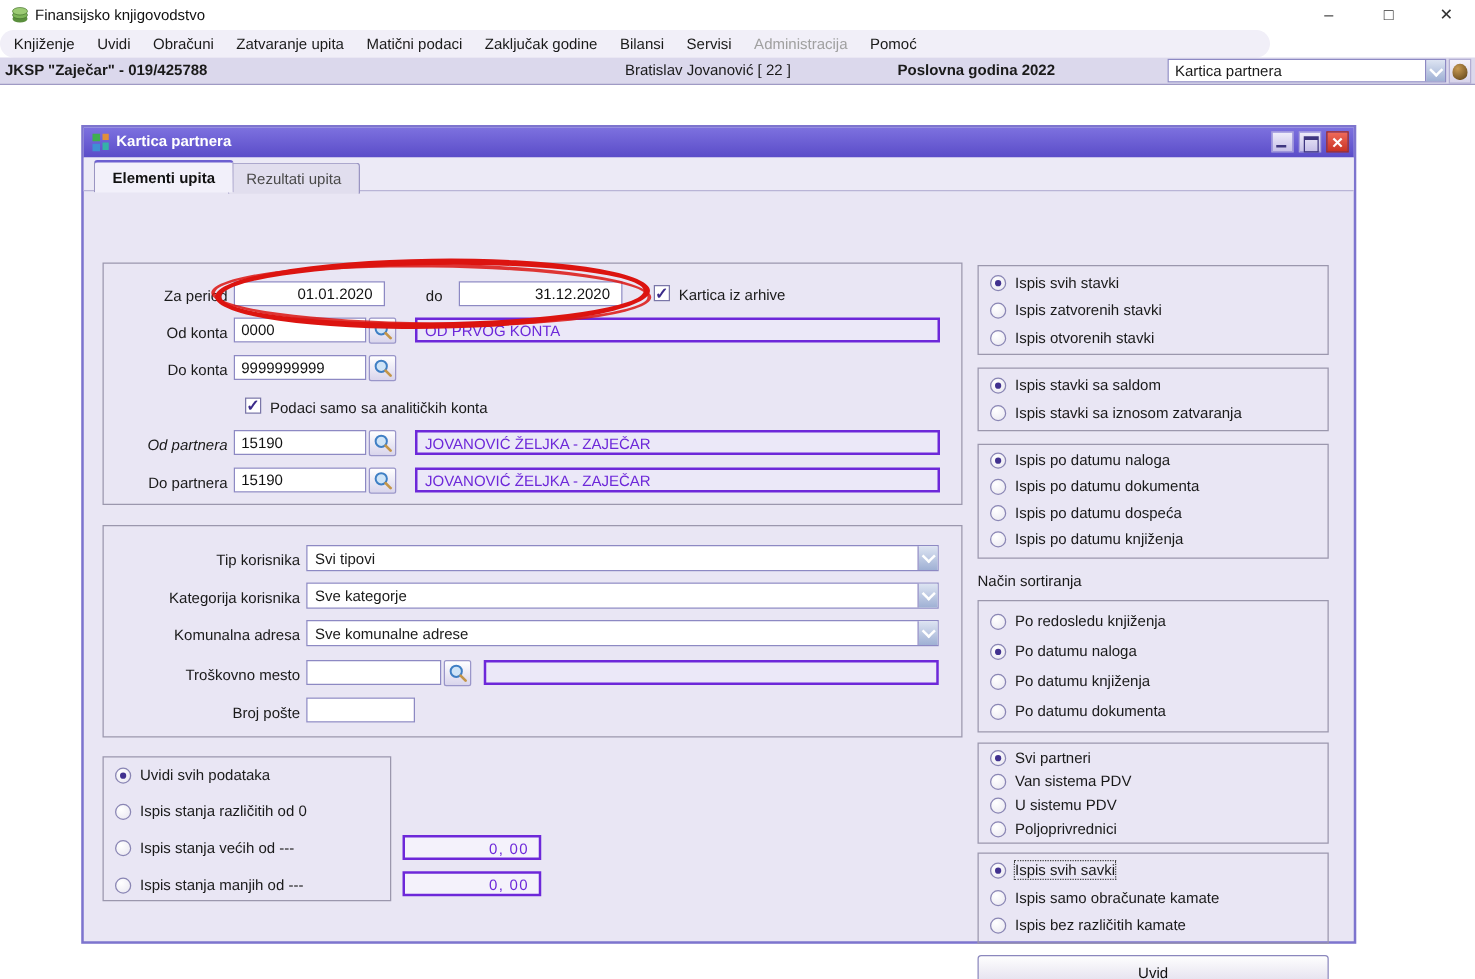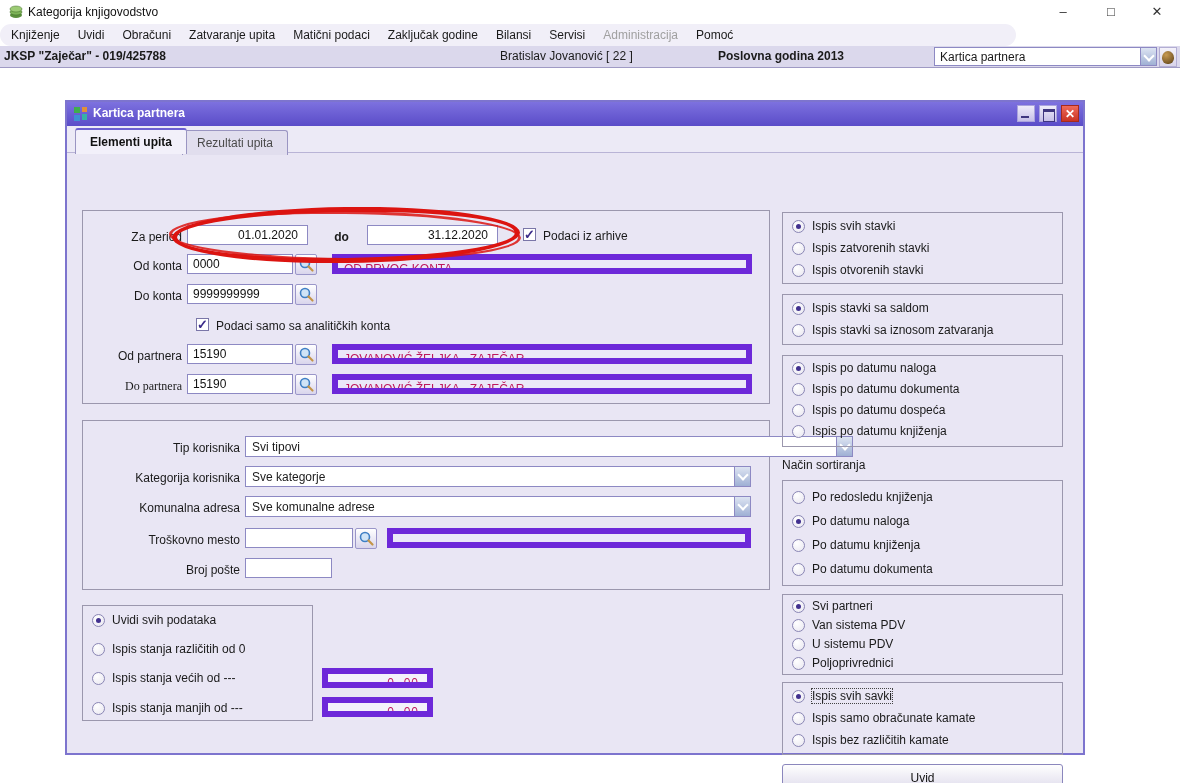--- a/index.html
+++ b/index.html
@@ -41,21 +41,21 @@
   .tab { position:absolute; top:2px; height:25px; line-height:24px; padding:0 14px; border:1px solid #9a95c2; border-bottom:none; border-radius:3px 3px 0 0; }
   .tab.active { left:8px; background:#f2f0fa; border-top:2px solid #6c5fd0; font-weight:bold; color:#111; z-index:2; height:26px; }
   .tab.inactive { left:115px; top:4px; background:#e1deee; color:#4a4a4a; }
 
   #body { position:absolute; left:0; top:51px; width:100%; height:604px; }
 
   .groupbox { position:absolute; border:1px solid #9b97ad; }
   .flabel { position:absolute; text-align:right; color:#1a1a1a; }
   .field { position:absolute; height:20px; background:#fff; border:1px solid #8d89c3; font-family:"Liberation Sans",sans-serif; font-size:12px; padding:0 5px; color:#111; }
   .field.right { text-align:right; padding-right:9px; }
-  .desc { position:absolute; height:20px; background:#ebe8f8; border:6px solid #6d28d9; line-height:18px; padding-left:6px; color:#be185d; overflow:hidden; white-space:nowrap; }
+  .desc { position:absolute; height:20px; background:#ebe8f8; border:2px solid #6d28d9; line-height:18px; padding-left:6px; color:#6d28d9; overflow:hidden; white-space:nowrap; }
   .amount { line-height:18px; text-align:right; padding-right:8px; letter-spacing:1px; }
 
   .lupe-btn { position:absolute; width:22px; height:21px; background:linear-gradient(#ffffff,#d9d5ec); border:1px solid #9a96c9; border-radius:2px; }
   .lupe-btn svg { position:absolute; left:2px; top:1px; }
 
   .checkbox { position:absolute; width:13px; height:13px; background:#fff; border:1px solid #7a76a8; }
   .checkbox.checked::after { content:"✓"; position:absolute; left:0px; top:-2px; font-size:13px; font-weight:bold; color:#3b2b8a; }
   .cb-label { position:absolute; white-space:nowrap; }
 
   .combo { position:absolute; height:21px; background:#fff; border:1px solid #8d89c3; }
@@ -77,21 +77,21 @@
 </style>
 </head>
 <body>
 
 <div id="titlebar">
   <svg class="abs" style="left:8px;top:4px" width="16" height="16" viewBox="0 0 16 16">
     <ellipse cx="8" cy="11" rx="6" ry="3" fill="#5a8f3c"></ellipse>
     <ellipse cx="8" cy="8" rx="6" ry="3" fill="#7db457" stroke="#3f6b28" stroke-width=".5"></ellipse>
     <ellipse cx="8" cy="5" rx="6" ry="3" fill="#9ccb74" stroke="#3f6b28" stroke-width=".5"></ellipse>
   </svg>
-  <span class="app-title">Kategorija knjigovodstvo</span>
+  <span class="app-title">Finansijsko knjigovodstvo</span>
   <span class="win-ctl" style="left:1046px">–</span>
   <span class="win-ctl" style="left:1094px">□</span>
   <span class="win-ctl" style="left:1140px">✕</span>
 </div>
 
 <div id="menubar">
   <span class="menu-item">Knjiženje</span>
   <span class="menu-item">Uvidi</span>
   <span class="menu-item">Obračuni</span>
   <span class="menu-item">Zatvaranje upita</span>
@@ -99,21 +99,21 @@
   <span class="menu-item">Zaključak godine</span>
   <span class="menu-item">Bilansi</span>
   <span class="menu-item">Servisi</span>
   <span class="menu-item disabled">Administracija</span>
   <span class="menu-item">Pomoć</span>
 </div>
 
 <div id="infobar">
   <span class="company">JKSP "Zaječar" - 019/425788</span>
   <span class="user">Bratislav Jovanović  [ 22 ]</span>
-  <span class="year">Poslovna godina 2013</span>
+  <span class="year">Poslovna godina 2022</span>
   <div class="hdr-combo">
     <span class="val">Kartica partnera</span>
     <span class="combo-btn"></span>
   </div>
 </div>
 <div class="owl-btn">
     <span class="owl"></span>
   </div>
 
 <div id="dialog">
@@ -134,24 +134,24 @@
     <span class="tab active">Elementi upita</span>
     <span class="tab inactive">Rezultati upita</span>
   </div>
 
   <div id="body">
 
     <div class="groupbox" style="left:15px; top:57px; width:688px; height:194px;"></div>
 
     <span class="flabel" style="left:20px; top:77px; width:95px;">Za period</span>
     <input class="field right" style="left: 120px; top: 72px; width: 121px;" value="01.01.2020">
-    <span class="flabel" style="left:262px; top:77px; width:25px; text-align:center;font-weight:bold;">do</span>
+    <span class="flabel" style="left:262px; top:77px; width:25px; text-align:right;">do</span>
     <input class="field right" style="left: 300px; top: 72px; width: 131px;" value="31.12.2020">
     <span class="checkbox checked" style="left:456px; top:75px;"></span>
-    <span class="cb-label" style="left:476px; top:76px;">Podaci iz arhive</span>
+    <span class="cb-label" style="left:476px; top:76px;">Kartica iz arhive</span>
 
     <span class="flabel" style="left:20px; top:106px; width:95px;">Od konta</span>
     <input class="field" style="left: 120px; top: 101px; width: 106px;" value="0000">
     <span class="lupe-btn" style="left:228px; top:101px;">
       <svg width="17" height="17" viewBox="0 0 17 17">
           <circle cx="7" cy="7" r="4.5" fill="#cfe4f7" stroke="#3f7fc4" stroke-width="1.6"></circle>
           <line x1="10.5" y1="10.5" x2="14.5" y2="14.5" stroke="#c49548" stroke-width="2.2" stroke-linecap="round"></line>
         </svg>
     </span>
     <div class="desc" style="left:265px; top:101px; width:420px;">OD PRVOG KONTA</div>
@@ -161,47 +161,47 @@
     <span class="lupe-btn" style="left:228px; top:131px;">
       <svg width="17" height="17" viewBox="0 0 17 17">
           <circle cx="7" cy="7" r="4.5" fill="#cfe4f7" stroke="#3f7fc4" stroke-width="1.6"></circle>
           <line x1="10.5" y1="10.5" x2="14.5" y2="14.5" stroke="#c49548" stroke-width="2.2" stroke-linecap="round"></line>
         </svg>
     </span>
 
     <span class="checkbox checked" style="left:129px; top:165px;"></span>
     <span class="cb-label" style="left:149px; top:166px;">Podaci samo sa analitičkih konta</span>
 
-    <span class="flabel" style="left:10px; top:196px; width:105px;">Od partnera</span>
+    <span class="flabel" style="left:10px; top:196px; width:105px;font-style:italic;">Od partnera</span>
     <input class="field" style="left: 120px; top: 191px; width: 106px;" value="15190">
     <span class="lupe-btn" style="left:228px; top:191px;">
       <svg width="17" height="17" viewBox="0 0 17 17">
           <circle cx="7" cy="7" r="4.5" fill="#cfe4f7" stroke="#3f7fc4" stroke-width="1.6"></circle>
           <line x1="10.5" y1="10.5" x2="14.5" y2="14.5" stroke="#c49548" stroke-width="2.2" stroke-linecap="round"></line>
         </svg>
     </span>
     <div class="desc" style="left:265px; top:191px; width:420px;">JOVANOVIĆ ŽELJKA - ZAJEČAR</div>
 
-    <span class="flabel" style="left:10px; top:226px; width:105px;font-family:Liberation Serif, serif;">Do partnera</span>
+    <span class="flabel" style="left:10px; top:226px; width:105px;">Do partnera</span>
     <input class="field" style="left: 120px; top: 221px; width: 106px;" value="15190">
     <span class="lupe-btn" style="left:228px; top:221px;">
       <svg width="17" height="17" viewBox="0 0 17 17">
           <circle cx="7" cy="7" r="4.5" fill="#cfe4f7" stroke="#3f7fc4" stroke-width="1.6"></circle>
           <line x1="10.5" y1="10.5" x2="14.5" y2="14.5" stroke="#c49548" stroke-width="2.2" stroke-linecap="round"></line>
         </svg>
     </span>
     <div class="desc" style="left:265px; top:221px; width:420px;">JOVANOVIĆ ŽELJKA - ZAJEČAR</div>
 
     <div id="red-ellipse"></div>
     <div id="red-ellipse2"></div>
 
     <div class="groupbox" style="left:15px; top:267px; width:688px; height:170px;"></div>
 
     <span class="flabel" style="left:20px; top:288px; width:153px;">Tip korisnika</span>
-    <div class="combo" style="left:178px; top:283px; width:608px;">
+    <div class="combo" style="left:178px; top:283px; width:506px;">
       <span class="val">Svi tipovi</span>
       <span class="combo-btn"></span>
     </div>
 
     <span class="flabel" style="left:20px; top:318px; width:153px;">Kategorija korisnika</span>
     <div class="combo" style="left:178px; top:313px; width:506px;">
       <span class="val">Sve kategorje</span>
       <span class="combo-btn"></span>
     </div>
 

